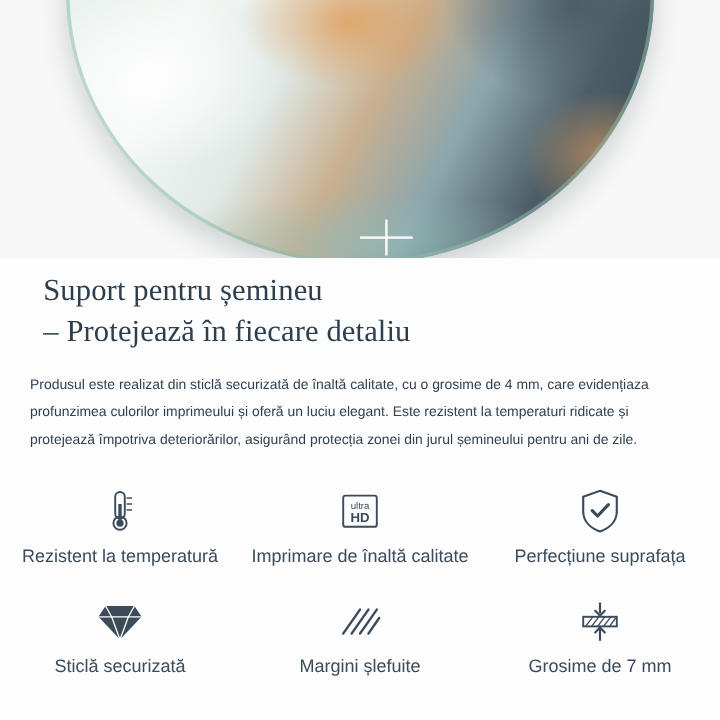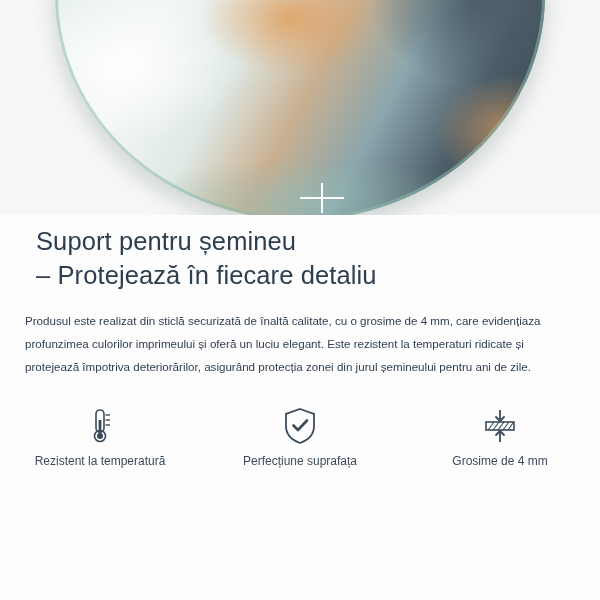--- a/index.html
+++ b/index.html
@@ -111,21 +111,21 @@
   .content {
     position: absolute;
     top: 225px;
     left: 0;
     width: 600px;
   }
 
   .headline {
     margin: 0;
     padding: 0 36px;
-    font-family: Liberation Sans, sans-serif;
+    font-family: Liberation Serif, serif;
     font-size: 25.5px;
     font-weight: 400;
     line-height: 1.32;
     color: #2d3e4f;
     letter-spacing: 0.1px;
   }
   .headline .line2 {
     display: block;
   }
 
@@ -158,21 +158,21 @@
 
   .feature-icon {
     height: 44px;
     display: flex;
     align-items: center;
     justify-content: center;
   }
 
   .feature-label {
     margin-top: 6px;
-    font-size: 12px;
+    font-size: 15px;
     color: #3b4b5c;
     text-align: center;
     line-height: 1.3;
   }
 
   svg { display: block; }
 </style>
 </head>
 <body>
 
@@ -202,41 +202,72 @@
           <circle cx="17" cy="30" r="3" fill="#3c4b5a"></circle>
           <rect x="15.6" y="14" width="2.8" height="14" fill="#3c4b5a"></rect>
           <line x1="22.5" y1="9" x2="27" y2="9" stroke="#3c4b5a" stroke-width="1.4"></line>
           <line x1="22.5" y1="14" x2="27" y2="14" stroke="#3c4b5a" stroke-width="1.4"></line>
           <line x1="22.5" y1="19" x2="27" y2="19" stroke="#3c4b5a" stroke-width="1.4"></line>
         </svg>
       </div>
       <div class="feature-label">Rezistent la temperatură</div>
     </div>
 
+    <div class="feature">
+      <div class="feature-icon">
+        <svg width="40" height="40" viewBox="0 0 40 40">
+          <rect x="6" y="7" width="28" height="26" rx="2" fill="none" stroke="#3c4b5a" stroke-width="1.6"></rect>
+          <text x="20" y="18.5" text-anchor="middle" font-family="Liberation Sans, sans-serif" font-size="8" fill="#3c4b5a">ultra</text>
+          <text x="20" y="29" text-anchor="middle" font-family="Liberation Sans, sans-serif" font-size="11" font-weight="bold" fill="#3c4b5a">HD</text>
+        </svg>
+      </div>
+      <div class="feature-label">Imprimare de înaltă calitate</div>
+    </div>
 
     <div class="feature">
       <div class="feature-icon">
         <svg width="38" height="42" viewBox="0 0 38 42">
           <path d="M19 4 L33 9 V21 C33 30 26 35.5 19 38 C12 35.5 5 30 5 21 V9 Z" fill="none" stroke="#3c4b5a" stroke-width="1.8"></path>
           <path d="M12.5 20.5 L17 25 L26 15.5" fill="none" stroke="#3c4b5a" stroke-width="2.6" stroke-linecap="round" stroke-linejoin="round"></path>
         </svg>
       </div>
       <div class="feature-label">Perfecțiune suprafața</div>
     </div>
 
-
+    <div class="feature">
+      <div class="feature-icon">
+        <svg width="40" height="38" viewBox="0 0 40 38">
+          <path d="M8 6 H32 L38 15 L20 34 L2 15 Z" fill="#3c4b5a"></path>
+          <path d="M8 6 L13 15 L20 34 L27 15 L32 6" fill="none" stroke="#ffffff" stroke-width="1.1"></path>
+          <path d="M2 15 H38" fill="none" stroke="#ffffff" stroke-width="1.1"></path>
+        </svg>
+      </div>
+      <div class="feature-label">Sticlă securizată</div>
+    </div>
+
+    <div class="feature">
+      <div class="feature-icon">
+        <svg width="40" height="34" viewBox="0 0 40 34">
+          <path d="M6 27 L20 7" stroke="#3c4b5a" stroke-width="2" stroke-linecap="round"></path>
+          <path d="M13 27 L27 7" stroke="#3c4b5a" stroke-width="2" stroke-linecap="round"></path>
+          <path d="M20 27 L34 7" stroke="#3c4b5a" stroke-width="2" stroke-linecap="round"></path>
+          <path d="M27 27 L36 14" stroke="#3c4b5a" stroke-width="2" stroke-linecap="round"></path>
+        </svg>
+      </div>
+      <div class="feature-label">Margini șlefuite</div>
+    </div>
 
     <div class="feature">
       <div class="feature-icon">
         <svg width="40" height="40" viewBox="0 0 40 40">
           <line x1="20" y1="4" x2="20" y2="13" stroke="#3c4b5a" stroke-width="1.8"></line>
           <path d="M16 11 L20 15 L24 11" fill="none" stroke="#3c4b5a" stroke-width="1.8" stroke-linecap="round" stroke-linejoin="round"></path>
           <rect x="6" y="16" width="28" height="8" fill="none" stroke="#3c4b5a" stroke-width="1.6"></rect>
           <path d="M8 24 L14 16 M13 24 L19 16 M18 24 L24 16 M23 24 L29 16 M28 24 L33 17" stroke="#3c4b5a" stroke-width="1.1"></path>
           <line x1="20" y1="36" x2="20" y2="27" stroke="#3c4b5a" stroke-width="1.8"></line>
           <path d="M16 29 L20 25 L24 29" fill="none" stroke="#3c4b5a" stroke-width="1.8" stroke-linecap="round" stroke-linejoin="round"></path>
         </svg>
       </div>
-      <div class="feature-label">Grosime de 4 mm</div>
+      <div class="feature-label">Grosime de 7 mm</div>
     </div>
 
   </div>
 </div>
 
 </body></html>

